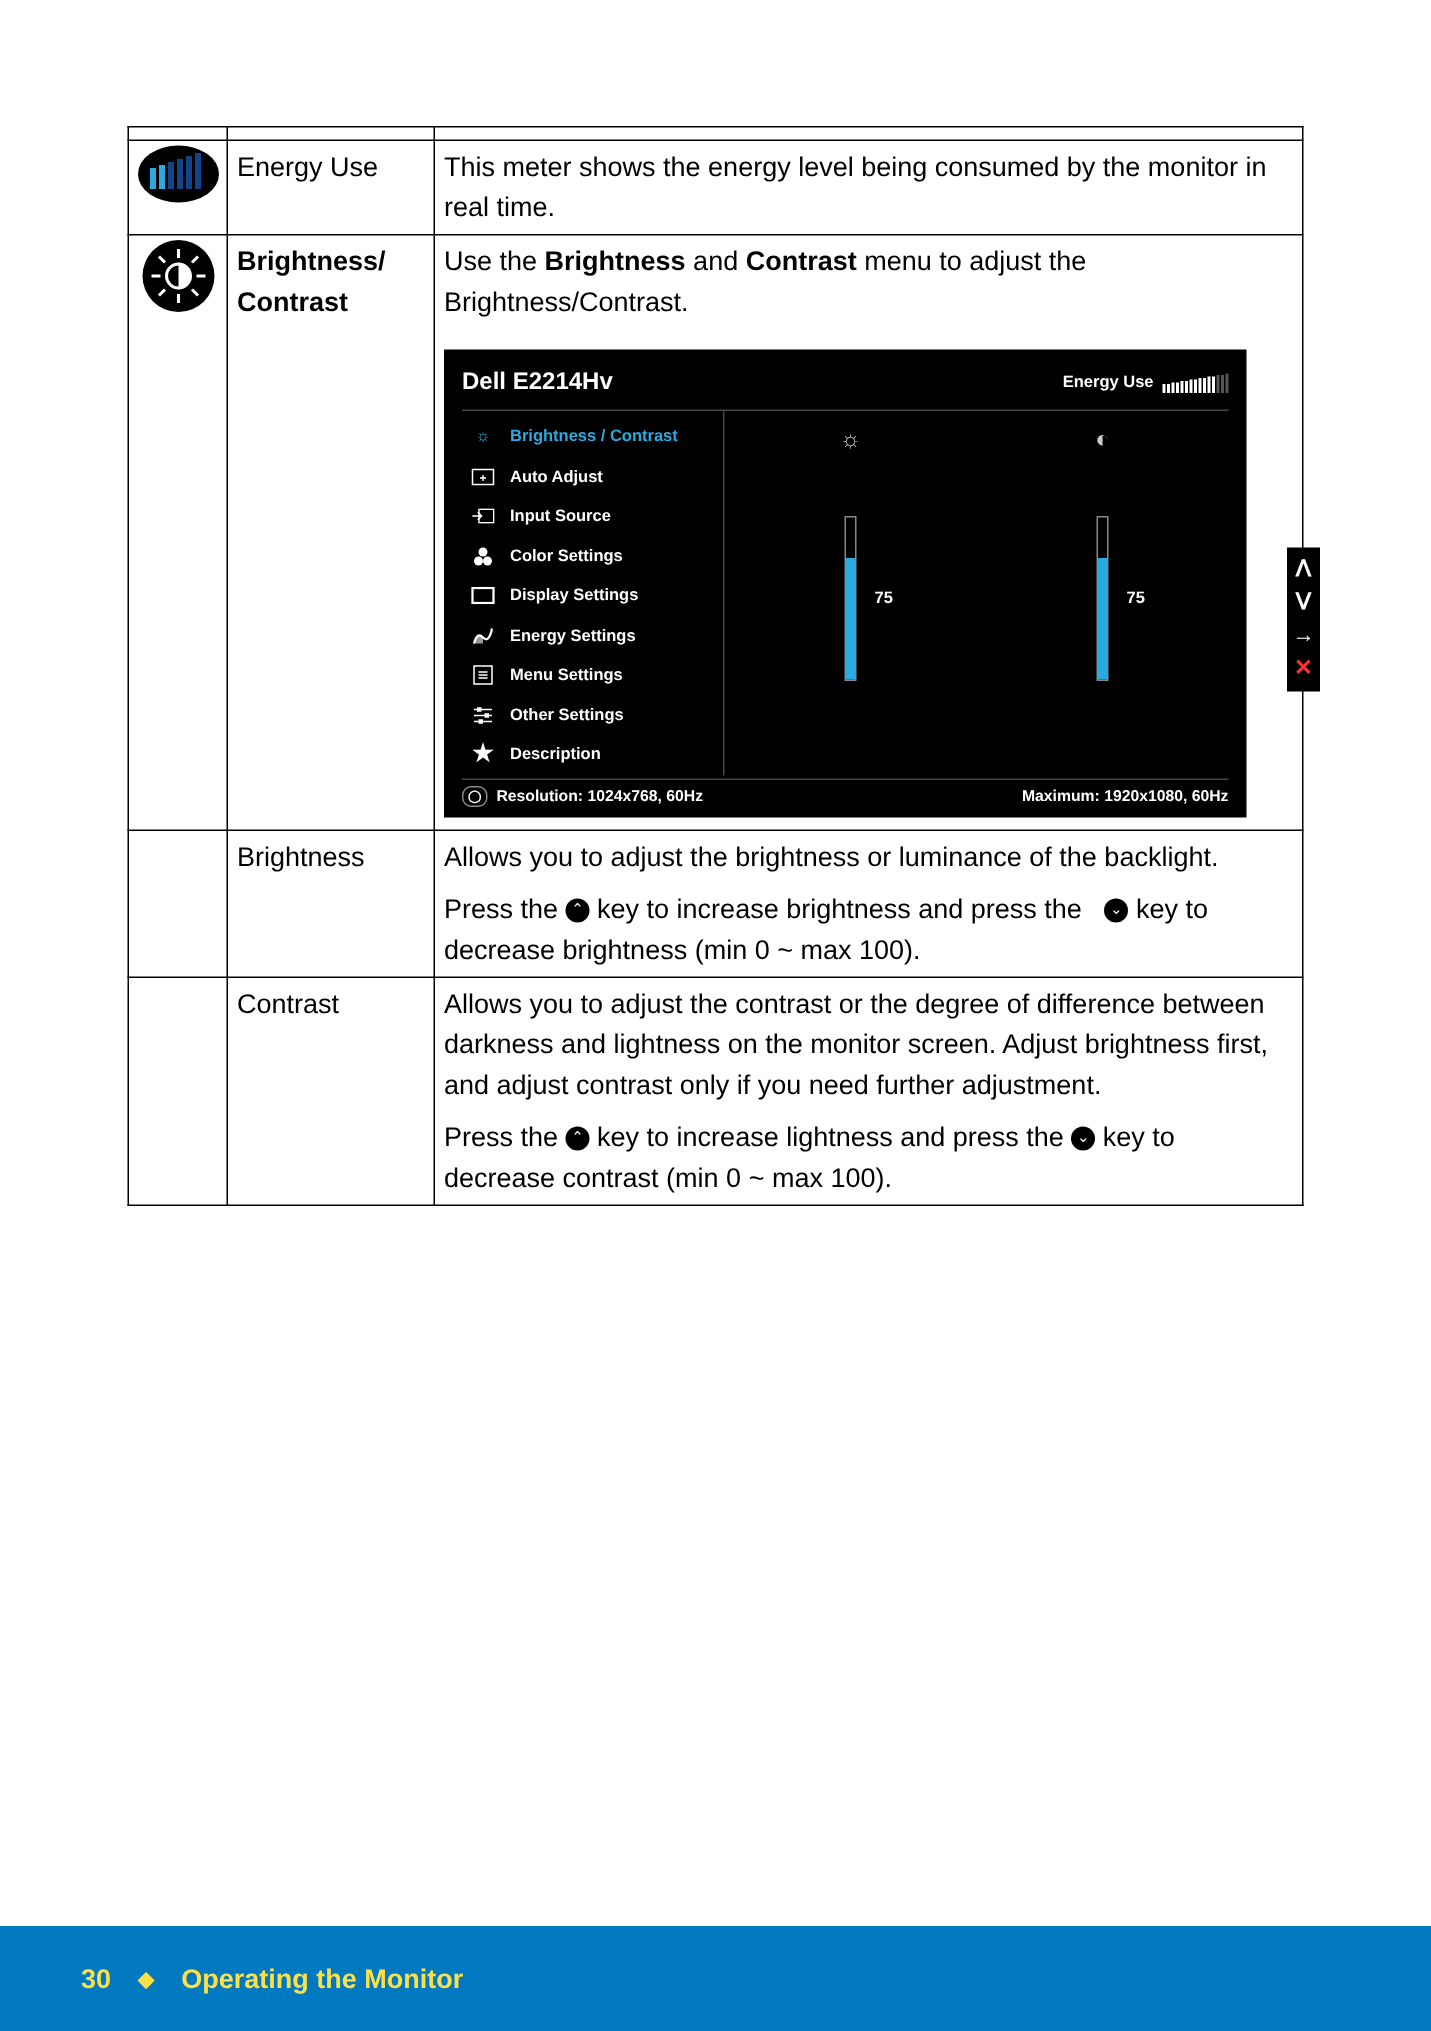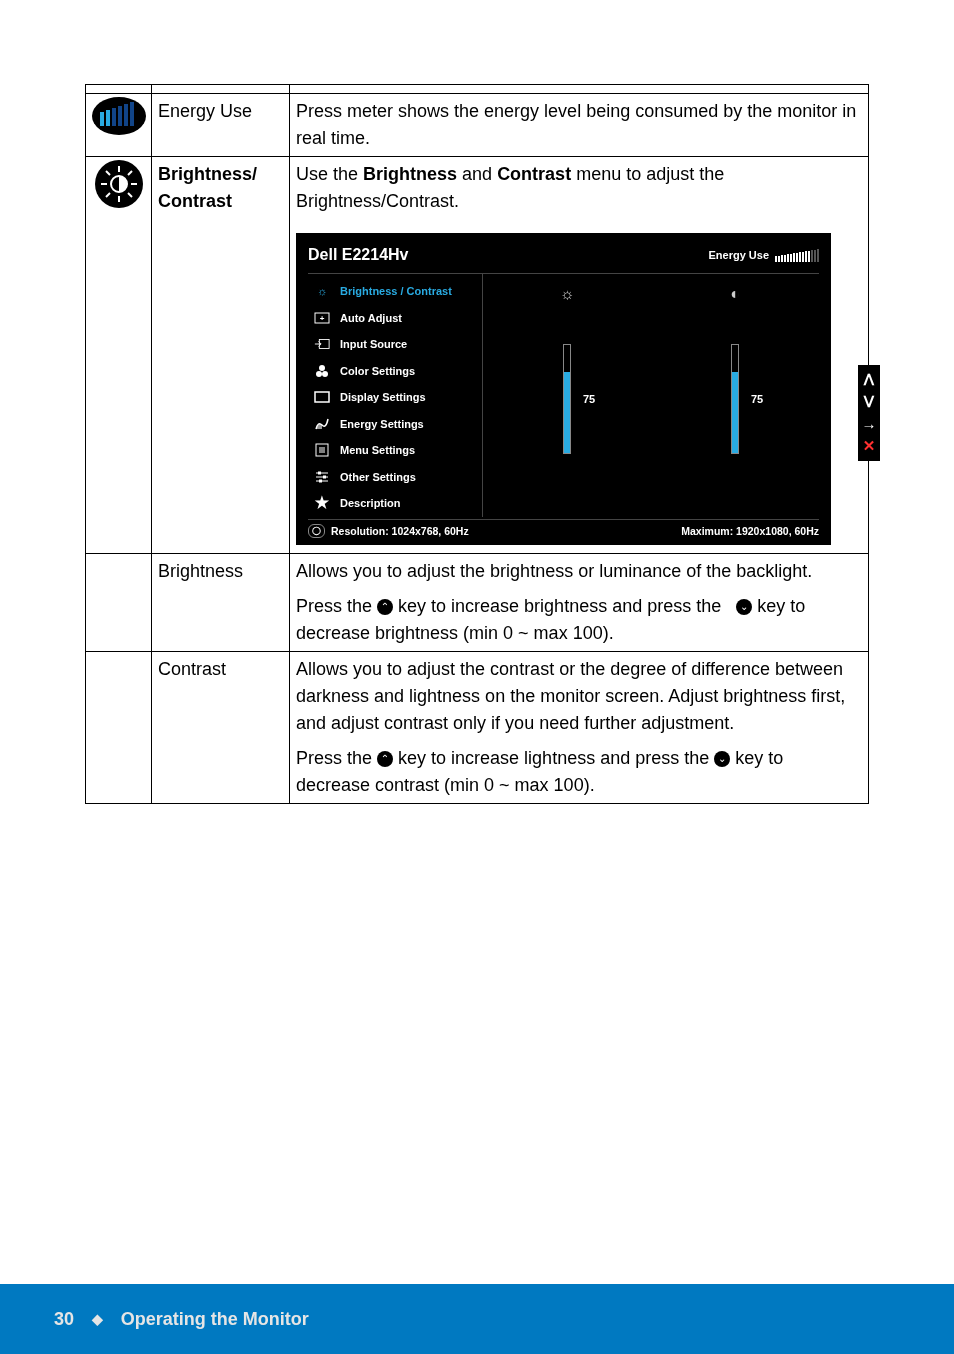--- a/index.html
+++ b/index.html
@@ -169,21 +169,21 @@
     border:1px solid #888;
     border-radius:6px;
     padding:0 3px;
   }
   
   .pg-footer {
     position: absolute;
     left: 0; right: 0; bottom: 0;
     height: 70px;
     background: #0079c1;
-    color: #e5e5e5;
+    color: #fde047;
     display: flex;
     align-items: center;
     padding-left: 54px;
     font-size: 18px;
     font-weight: bold;
   }
   .pg-footer .num { margin-right: 18px; }
   .pg-footer .diamond { margin-right: 18px; font-size:14px; }
   .no-bottom-border > td, .no-bottom-border > th { border-bottom: none !important; }
 </style>
@@ -214,21 +214,21 @@
               </g>
         <g fill="#148">
                 <rect x="22" y="12" width="4" height="18"></rect>
                 <rect x="28" y="10" width="4" height="20"></rect>
                 <rect x="34" y="8" width="4" height="22"></rect>
                 <rect x="40" y="6" width="4" height="24"></rect>
               </g>
       </svg>
     </td>
     <td class="bold">Energy Use</td>
-    <td>Press meter shows the energy level being consumed by the monitor in real time.</td>
+    <td>This meter shows the energy level being consumed by the monitor in real time.</td>
   </tr>
 
   <tr>
     <td class="icon-cell">
       <svg width="50" height="50" viewBox="0 0 50 50">
         <circle cx="25" cy="25" r="24" fill="#000"></circle>
         <circle cx="25" cy="25" r="8" fill="none" stroke="#fff" stroke-width="2"></circle>
         <path d="M25 25 L25 17 A8 8 0 0 1 25 33 Z" fill="#fff"></path>
         <g stroke="#fff" stroke-width="2">
           <line x1="25" y1="7" x2="25" y2="13"></line>

